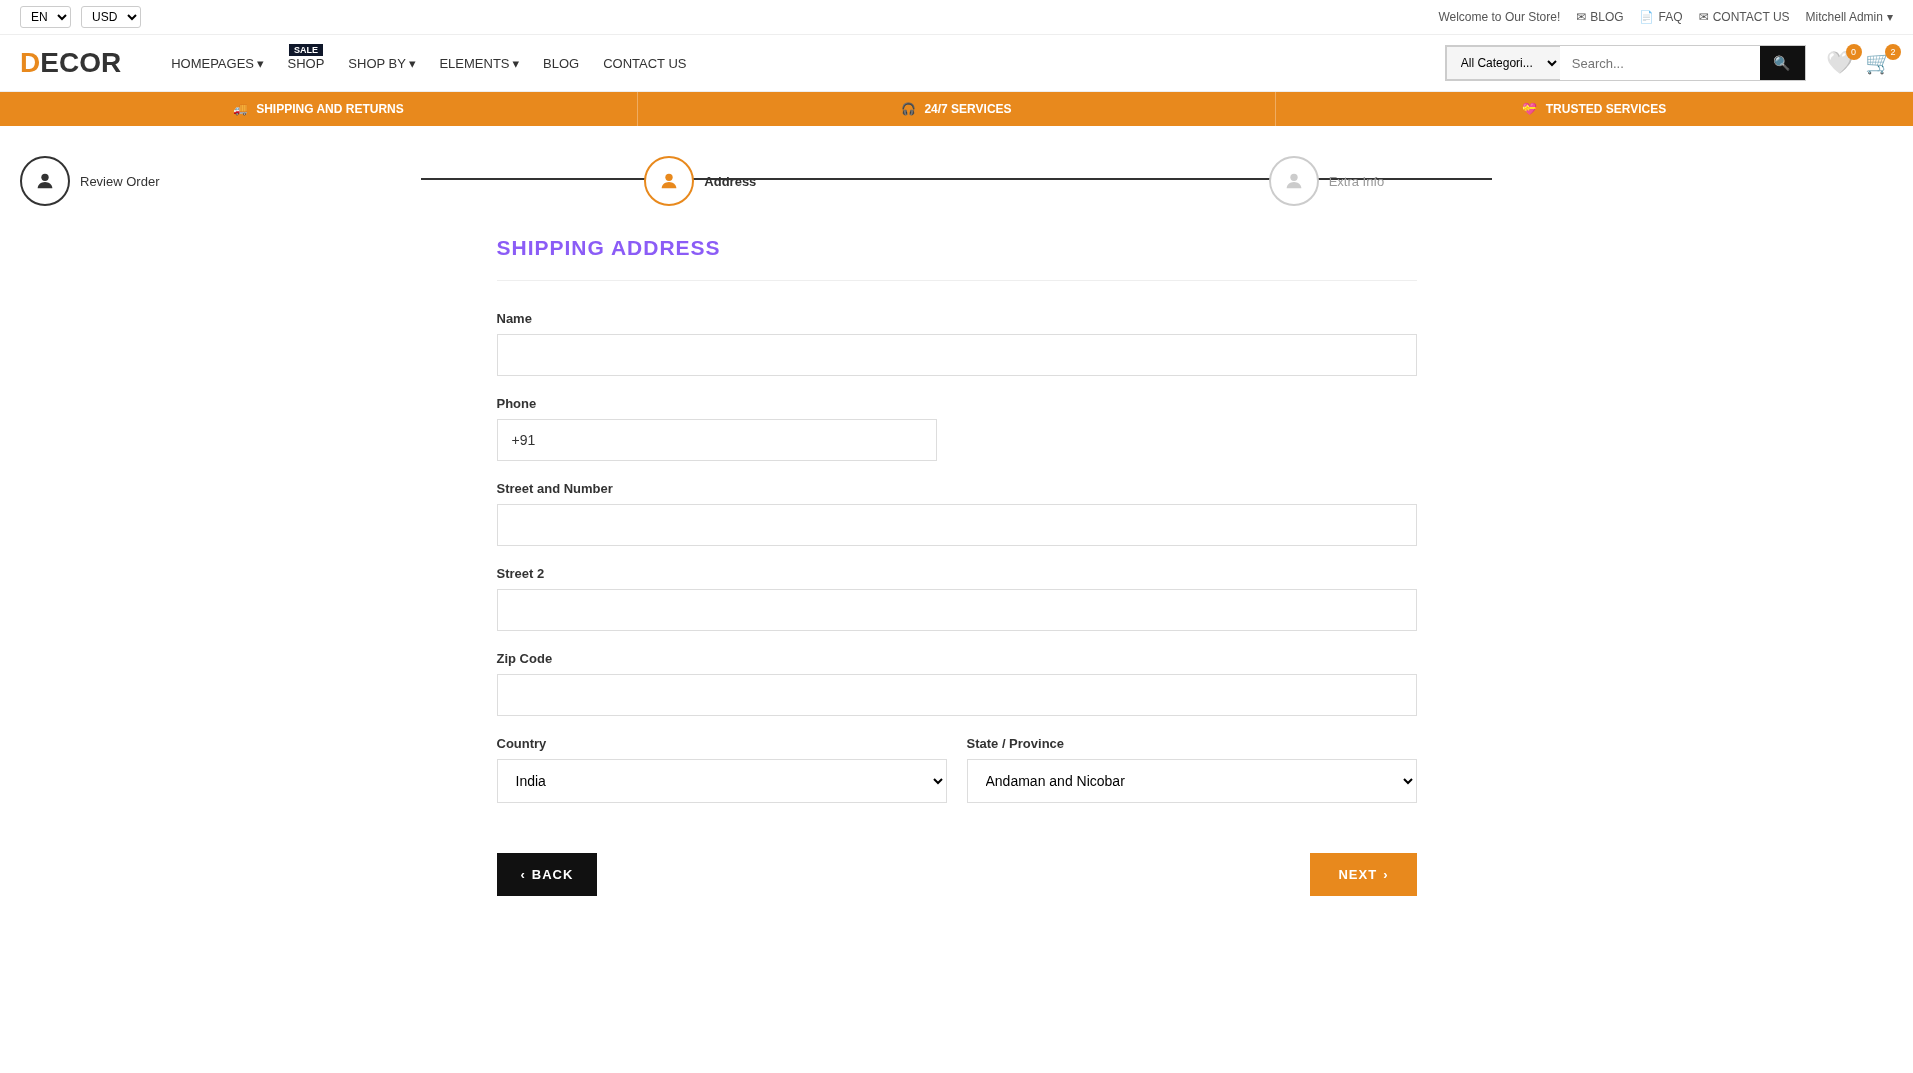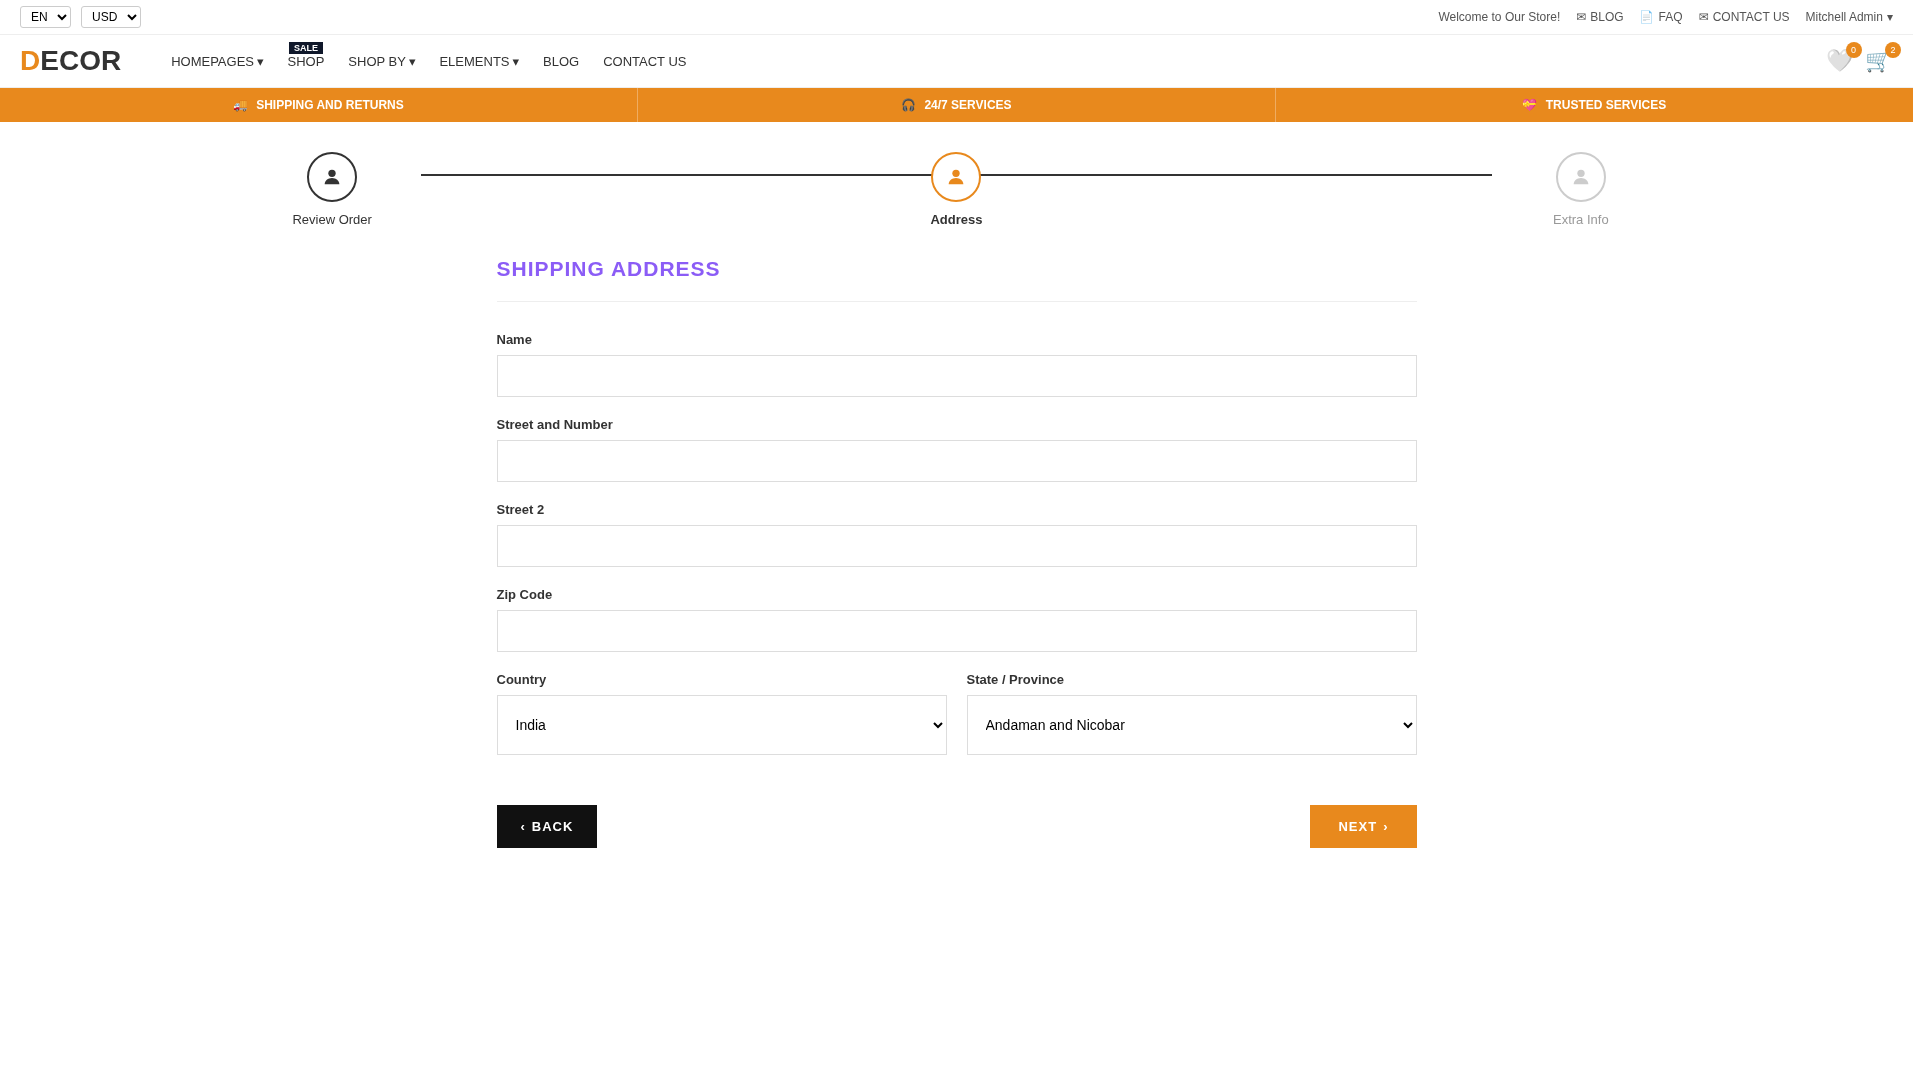--- a/index.html
+++ b/index.html
@@ -178,21 +178,21 @@
       position: absolute;
       top: 52px;
       left: 22%;
       right: 22%;
       height: 2px;
       background: #333;
       z-index: 0;
     }
     .step {
       display: flex;
-      flex-direction: column;
+      flex-direction: row;
       align-items: center;
       gap: 10px;
       z-index: 1;
       flex: 1;
       text-align: right;
     }
     .step-circle {
       width: 50px;
       height: 50px;
       border-radius: 50%;
@@ -252,21 +252,21 @@
       outline: none;
       color: #333;
     }
     .form-row {
       display: flex;
       gap: 20px;
     }
     .form-row .form-group { flex: 1; }
     .form-select {
       width: 100%;
-      padding: 20px 14px;
+      padding: 12px 14px;
       border: 1px solid #ddd;
       font-size: 14px;
       outline: none;
       background: #fff;
       cursor: pointer;
       appearance: auto;
     }
     .form-actions {
       display: flex;
       justify-content: space-between;
@@ -362,20 +362,29 @@
       <span>ELEMENTS</span>
       <span>▾</span>
     </div>
     <div class="nav-item">
       <span>BLOG</span>
     </div>
     <div class="nav-item">
       <span>CONTACT US</span>
     </div>
   </nav>
+  <div class="search-container">
+    <div class="search-input-wrap">
+      <select class="search-category">
+        <option>All Categori...</option>
+      </select>
+      <input class="search-input" type="text" placeholder="Search..." style="">
+      <button class="search-btn">🔍</button>
+    </div>
+  </div>
   <div class="header-icons">
     <button class="icon-btn" style="font-size:22px;">
       🤍
       <span class="badge">0</span>
     </button>
     <button class="icon-btn" style="font-size:22px;">
       🛒
       <span class="badge">2</span>
     </button>
   </div>
@@ -433,20 +442,24 @@
 
 <div class="main-content">
   <h1 class="section-title">SHIPPING ADDRESS</h1>
   <hr class="divider-line">
 
   <div class="form-group">
     <label class="form-label">Name</label>
     <input type="text" class="form-input" value="" style="">
   </div>
 
+  <div class="form-group">
+    <label class="form-label">Phone</label>
+    <input type="text" class="form-input" style="max-width: 440px;" value="+91">
+  </div>
 
   <div class="form-group">
     <label class="form-label">Street and Number</label>
     <input type="text" class="form-input" value="" style="">
   </div>
 
   <div class="form-group">
     <label class="form-label">Street 2</label>
     <input type="text" class="form-input" value="" style="">
   </div>

